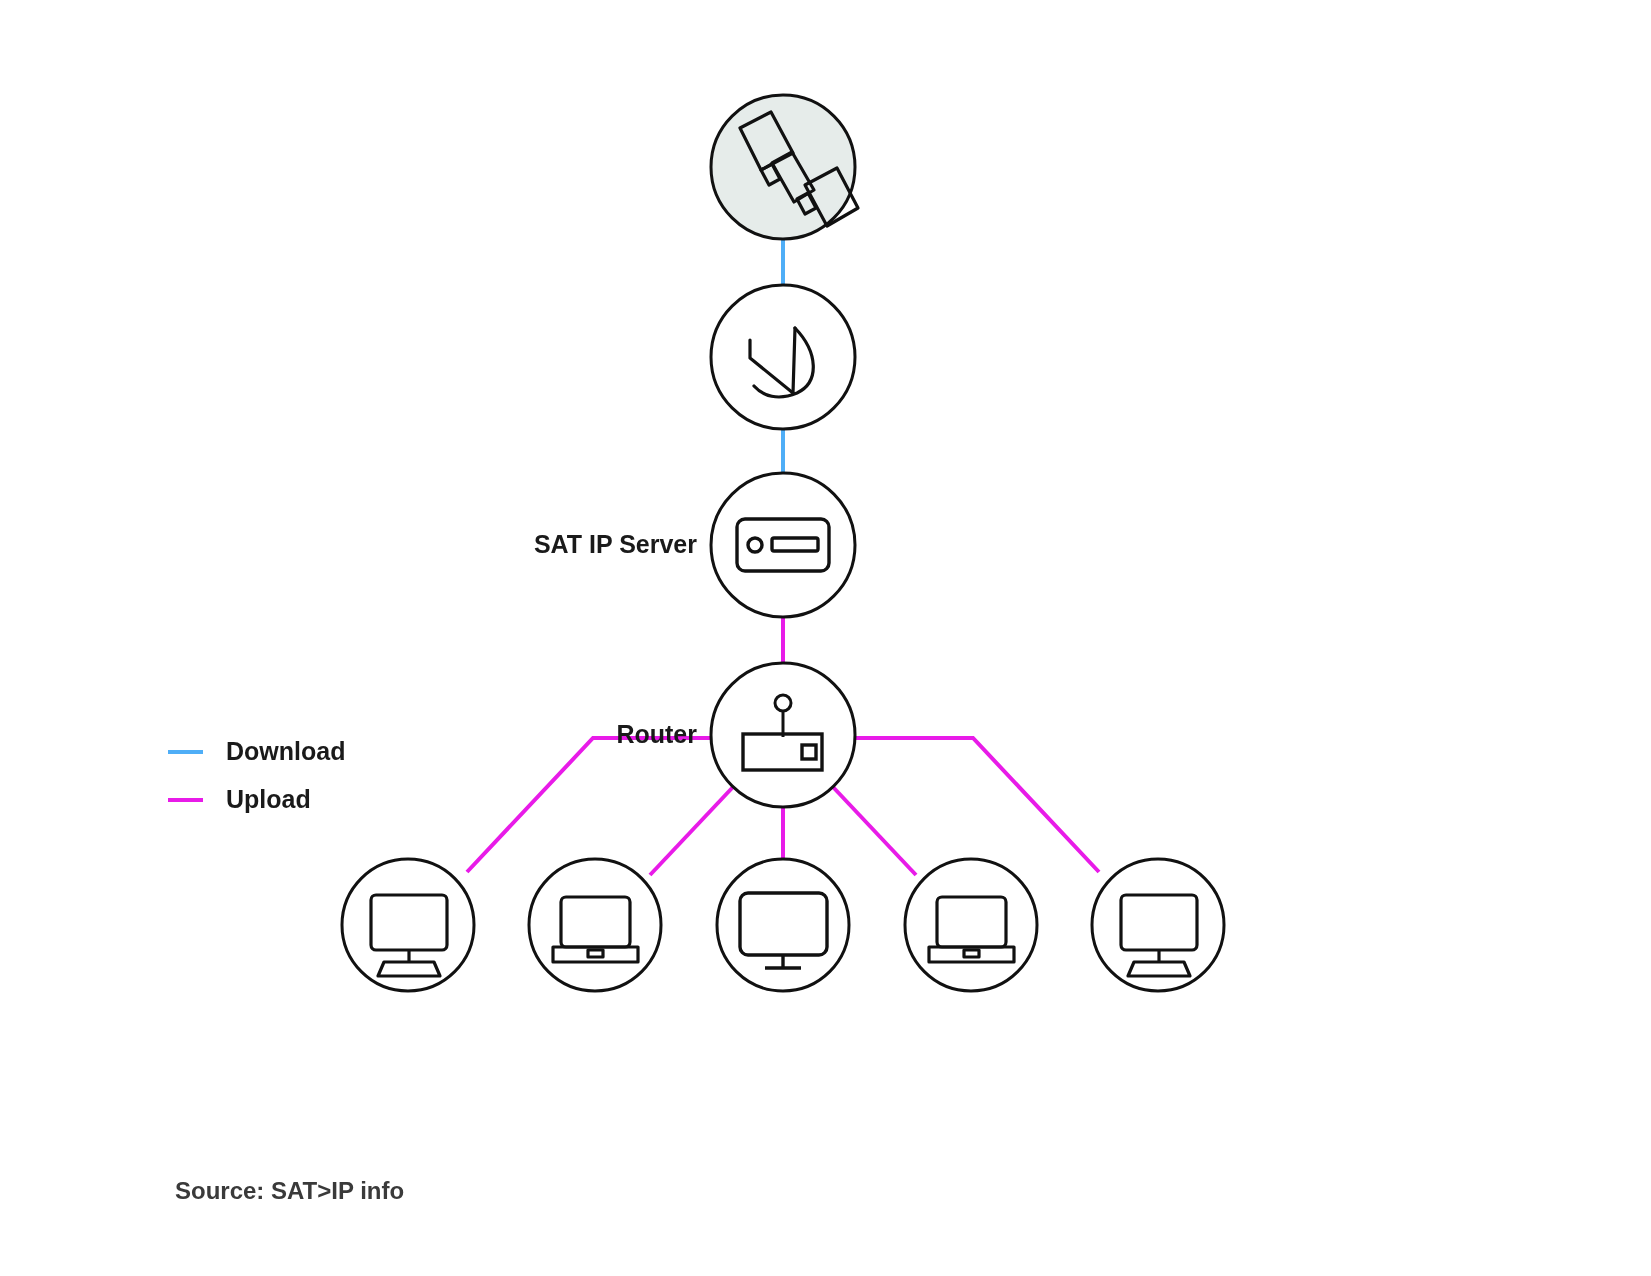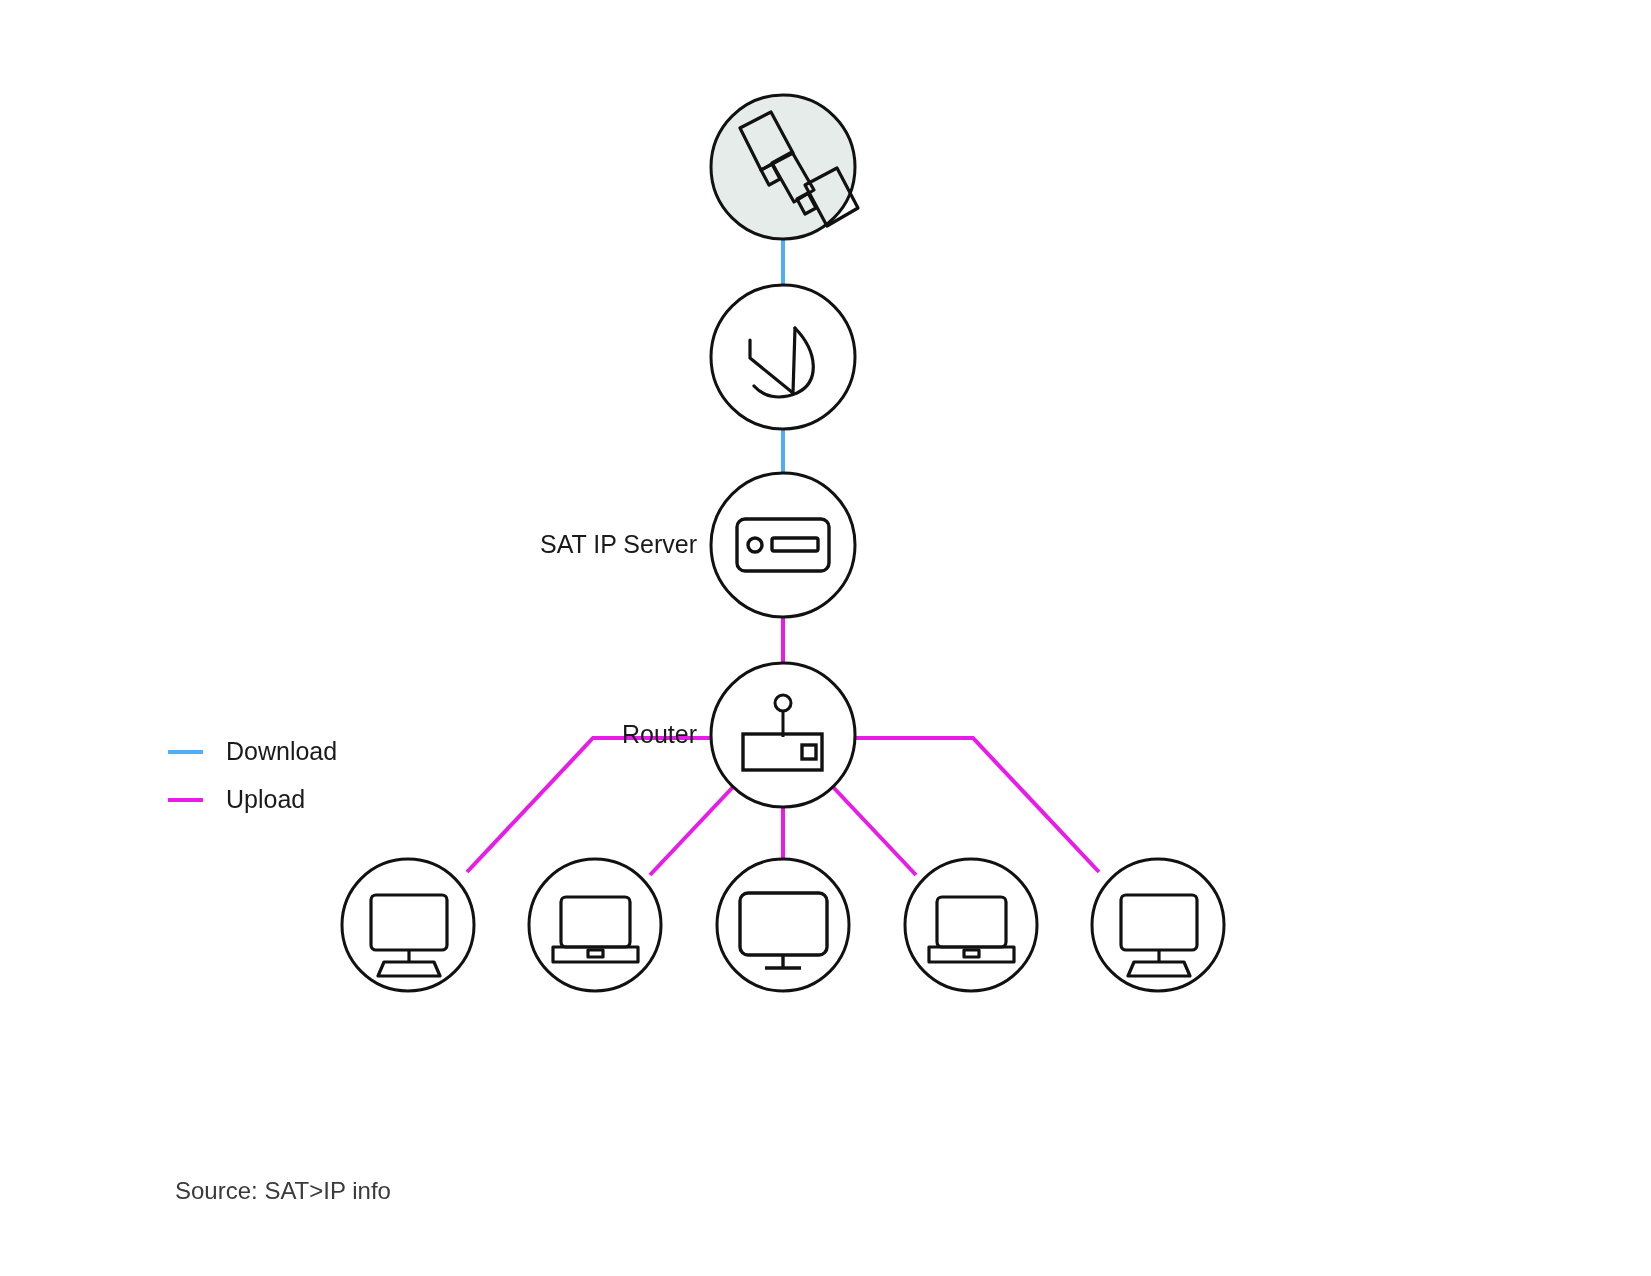--- a/index.html
+++ b/index.html
@@ -12,20 +12,21 @@
     height: 1276px;
     position: relative;
     font-family: "Liberation Sans", sans-serif;
     overflow: hidden;
   }
   #diagram-root {
     position: absolute;
     left: 0; top: 0;
     width: 1427px;
     height: 1276px;
+    font-weight: bold;
   }
   svg.canvas {
     position: absolute;
     left: 0; top: 0;
     width: 1651px;
     height: 1276px;
     display: block;
   }
   .node-label {
     font-family: "Liberation Sans", sans-serif;

